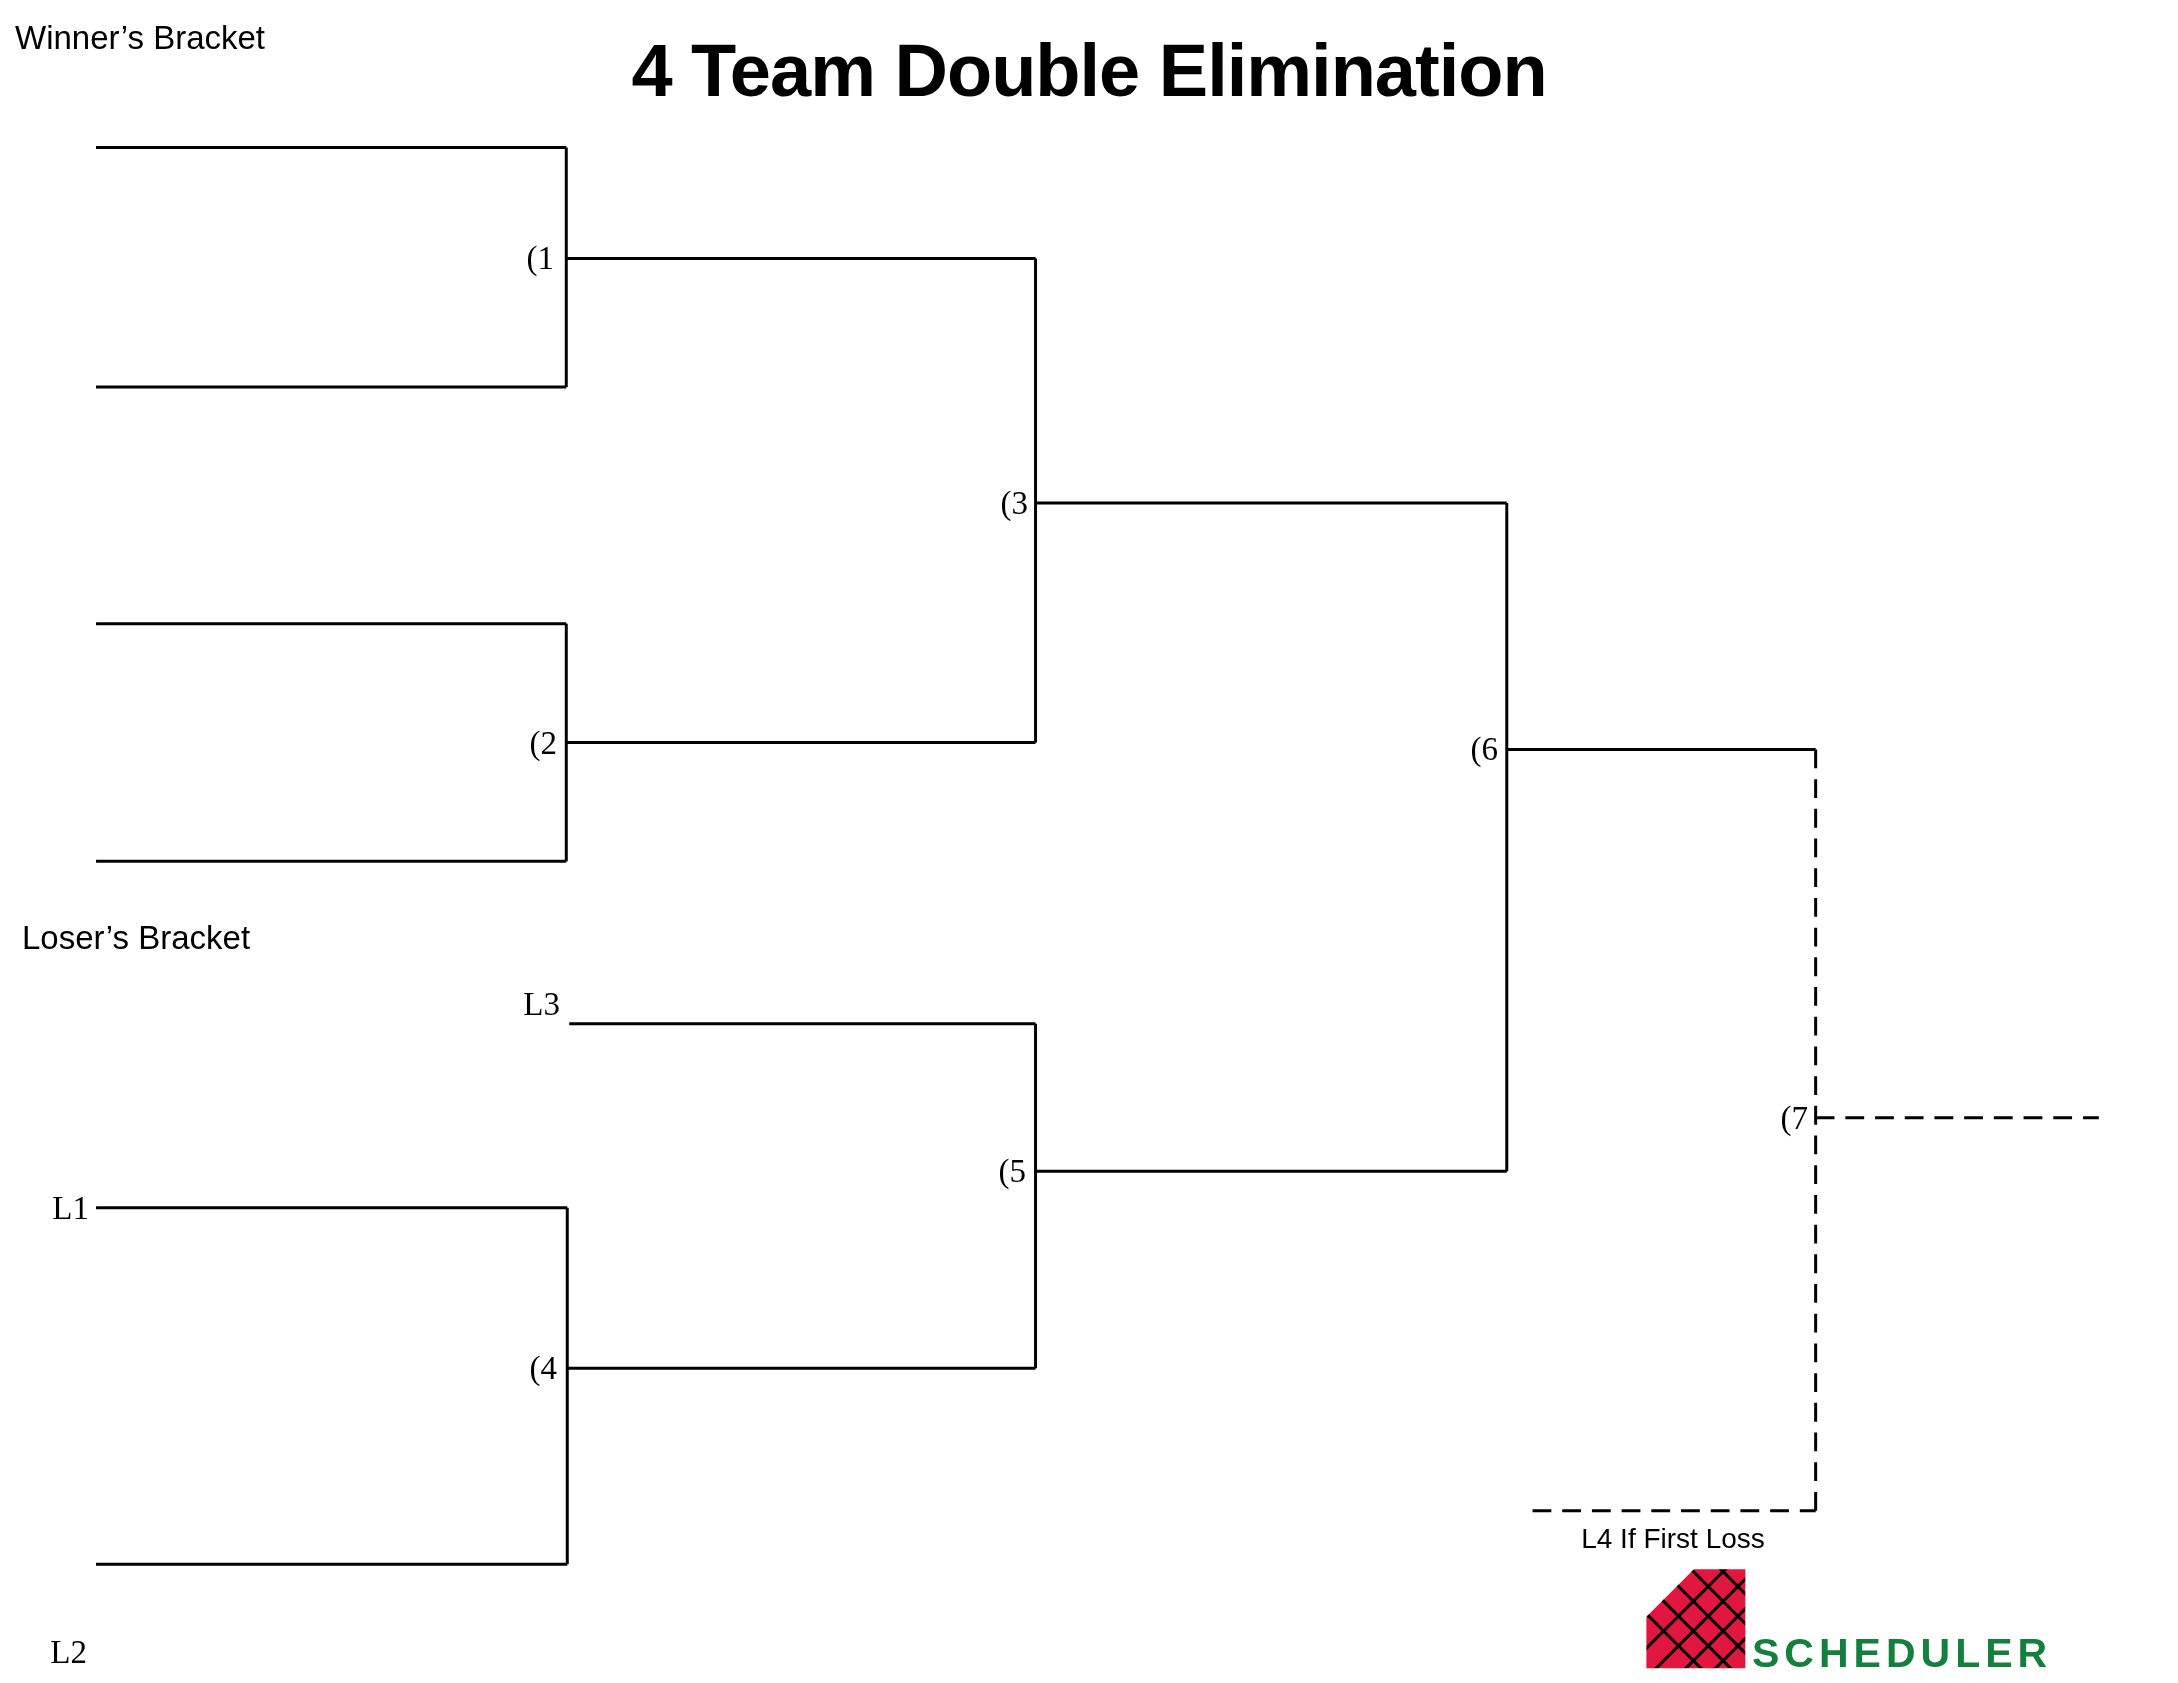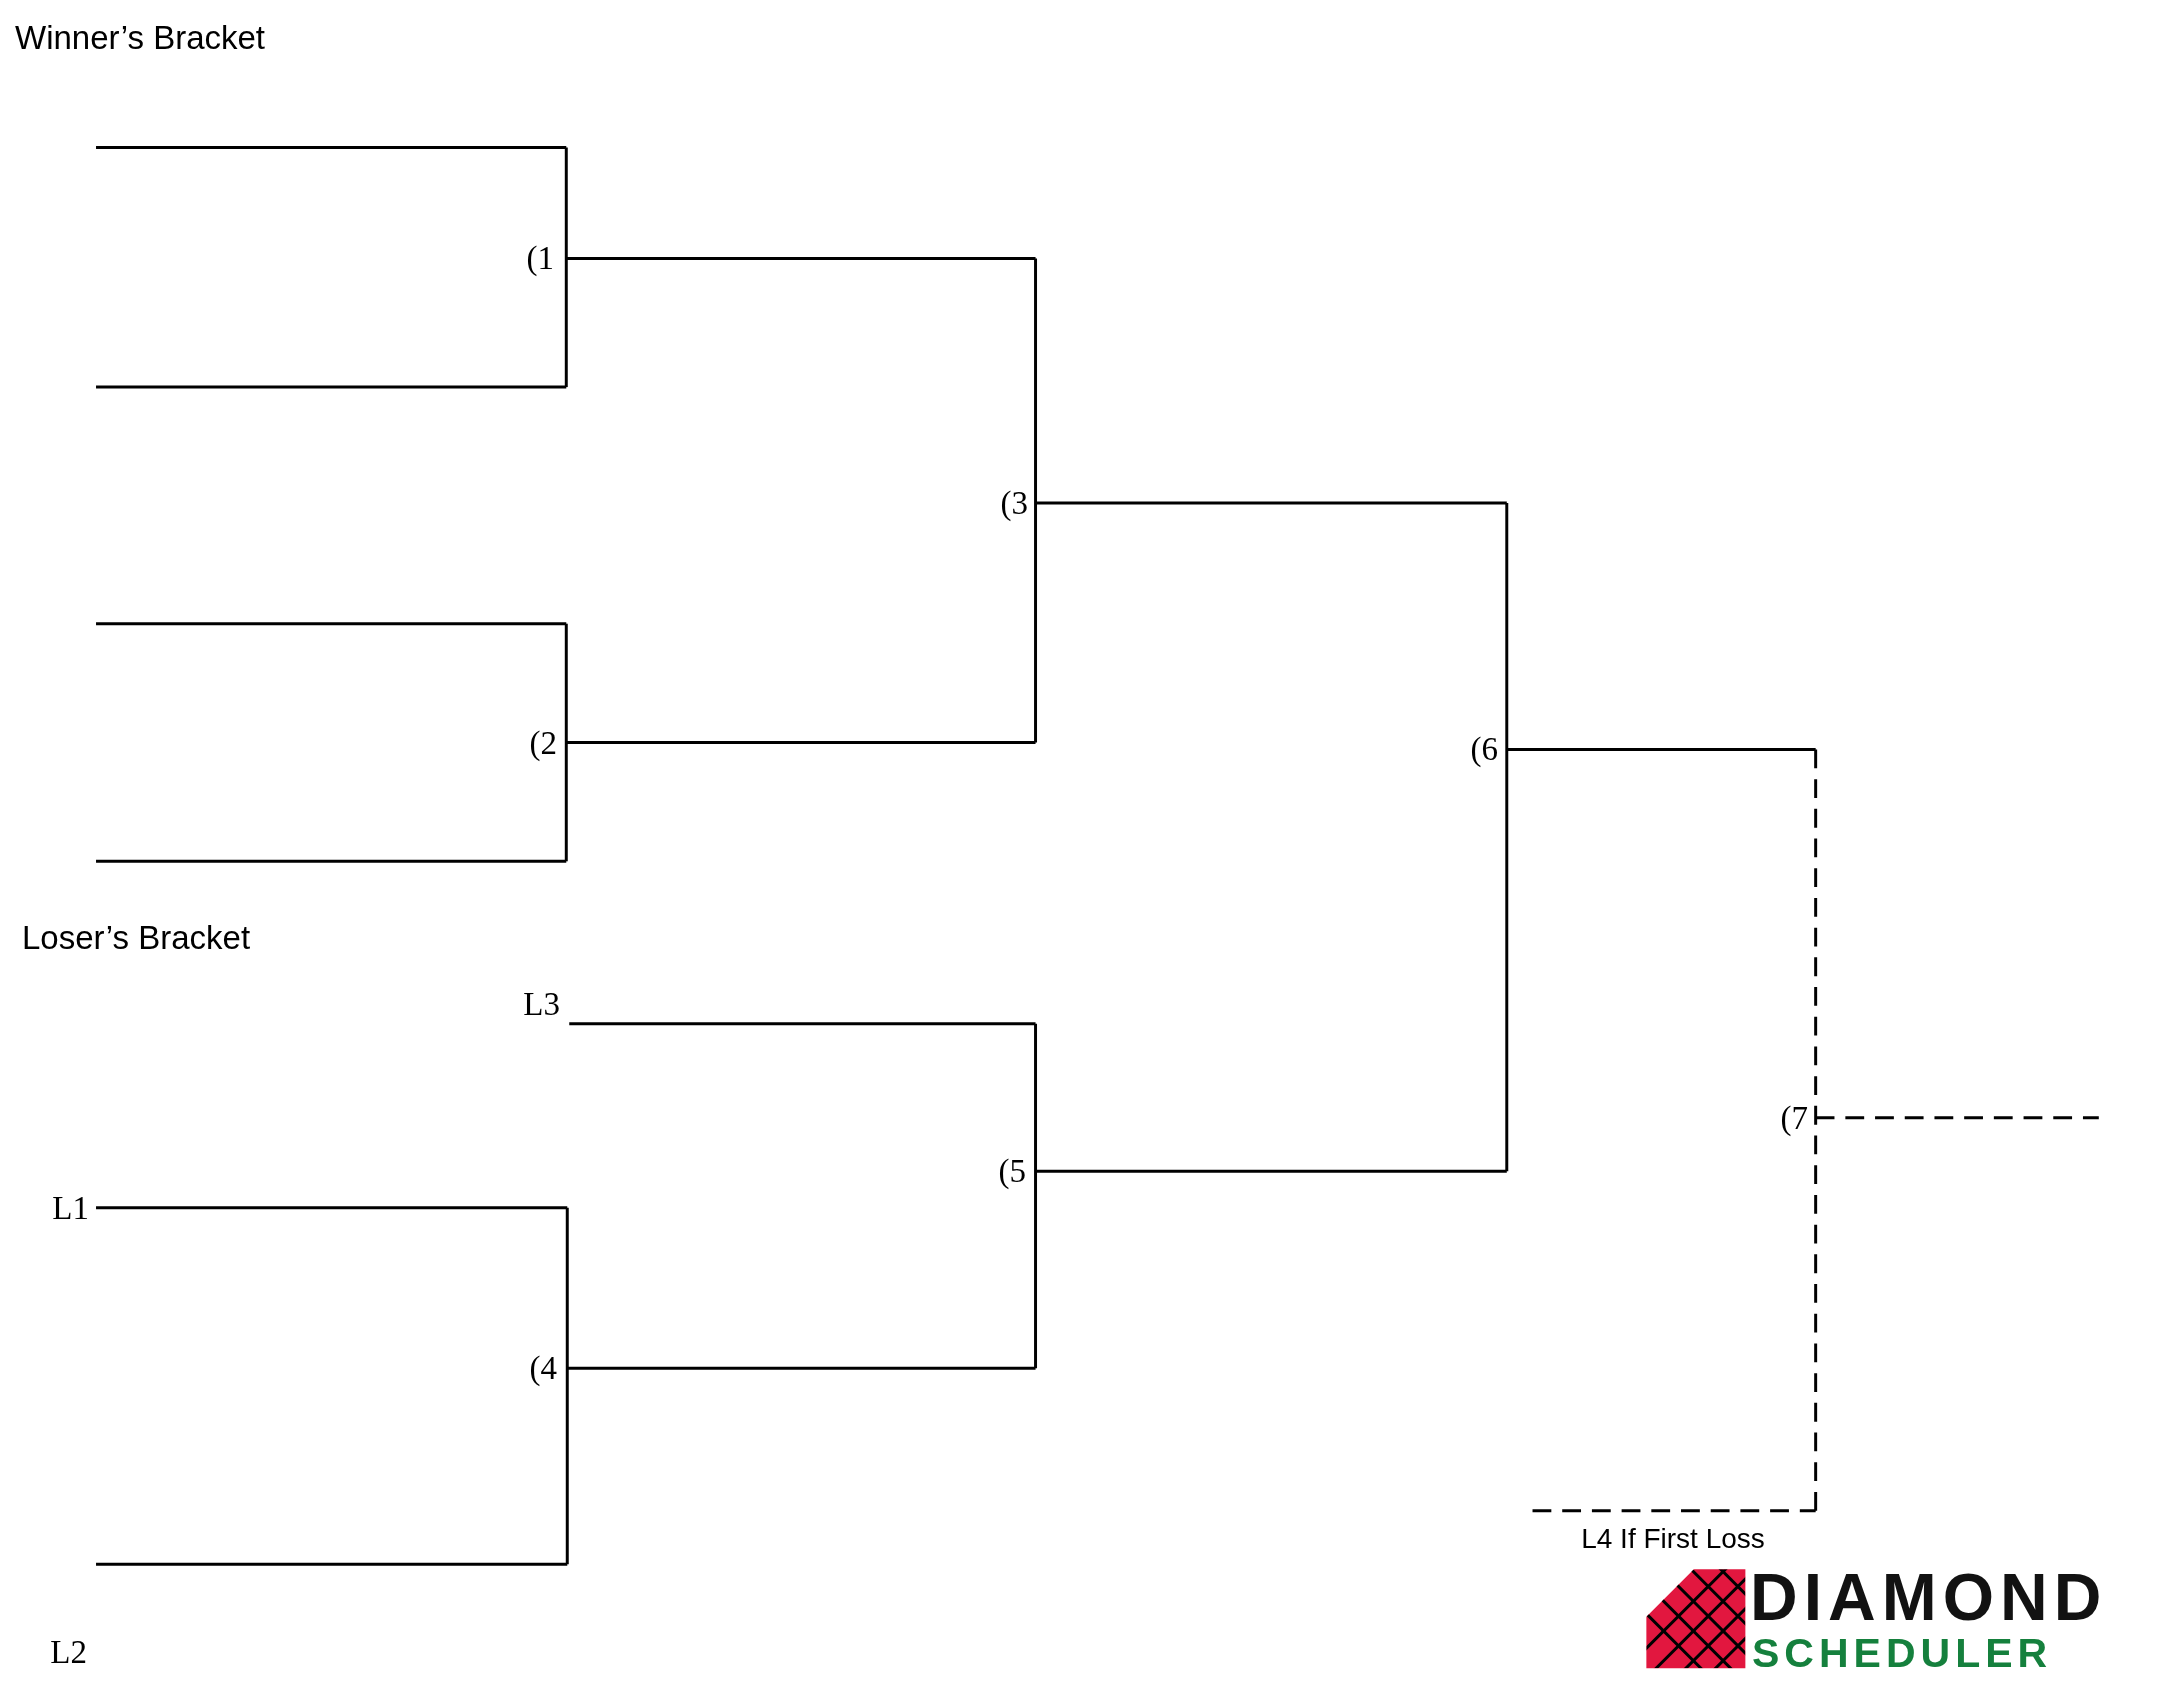--- a/index.html
+++ b/index.html
@@ -90,34 +90,34 @@
         <line x1="-20" y1="190" x2="190" y2="-20"></line>
         <line x1="-65" y1="-20" x2="95" y2="140"></line>
         <line x1="-35" y1="-20" x2="125" y2="140"></line>
         <line x1="-5" y1="-20" x2="155" y2="140"></line>
         <line x1="25" y1="-20" x2="185" y2="140"></line>
         <line x1="55" y1="-20" x2="215" y2="140"></line>
       </g>
     </g>
   </svg>
 
+  <div class="title">4 Team Double Elimination</div>
   <div class="section winners">Winner’s Bracket</div>
   <div class="section losers">Loser’s Bracket</div>
 
   <div class="mlabel" style="left:554px;top:258px">(1</div>
   <div class="mlabel" style="left:557px;top:743px">(2</div>
   <div class="mlabel" style="left:1028px;top:503px">(3</div>
   <div class="mlabel" style="left:557px;top:1368px">(4</div>
   <div class="mlabel" style="left:1026px;top:1171px">(5</div>
   <div class="mlabel" style="left:1498px;top:749px">(6</div>
   <div class="mlabel" style="left:1808px;top:1118px">(7</div>
 
   <div class="mlabel" style="left:560px;top:1004px">L3</div>
   <div class="mlabel" style="left:89px;top:1208px">L1</div>
   <div class="mlabel" style="left:87px;top:1652px">L2</div>
 
   <div class="l4note">L4 If First Loss</div>
 
-  <div class="brand">DIAMOND</div>
   <div class="product">SCHEDULER</div>
 
 </div>
 
 
 </body></html>

